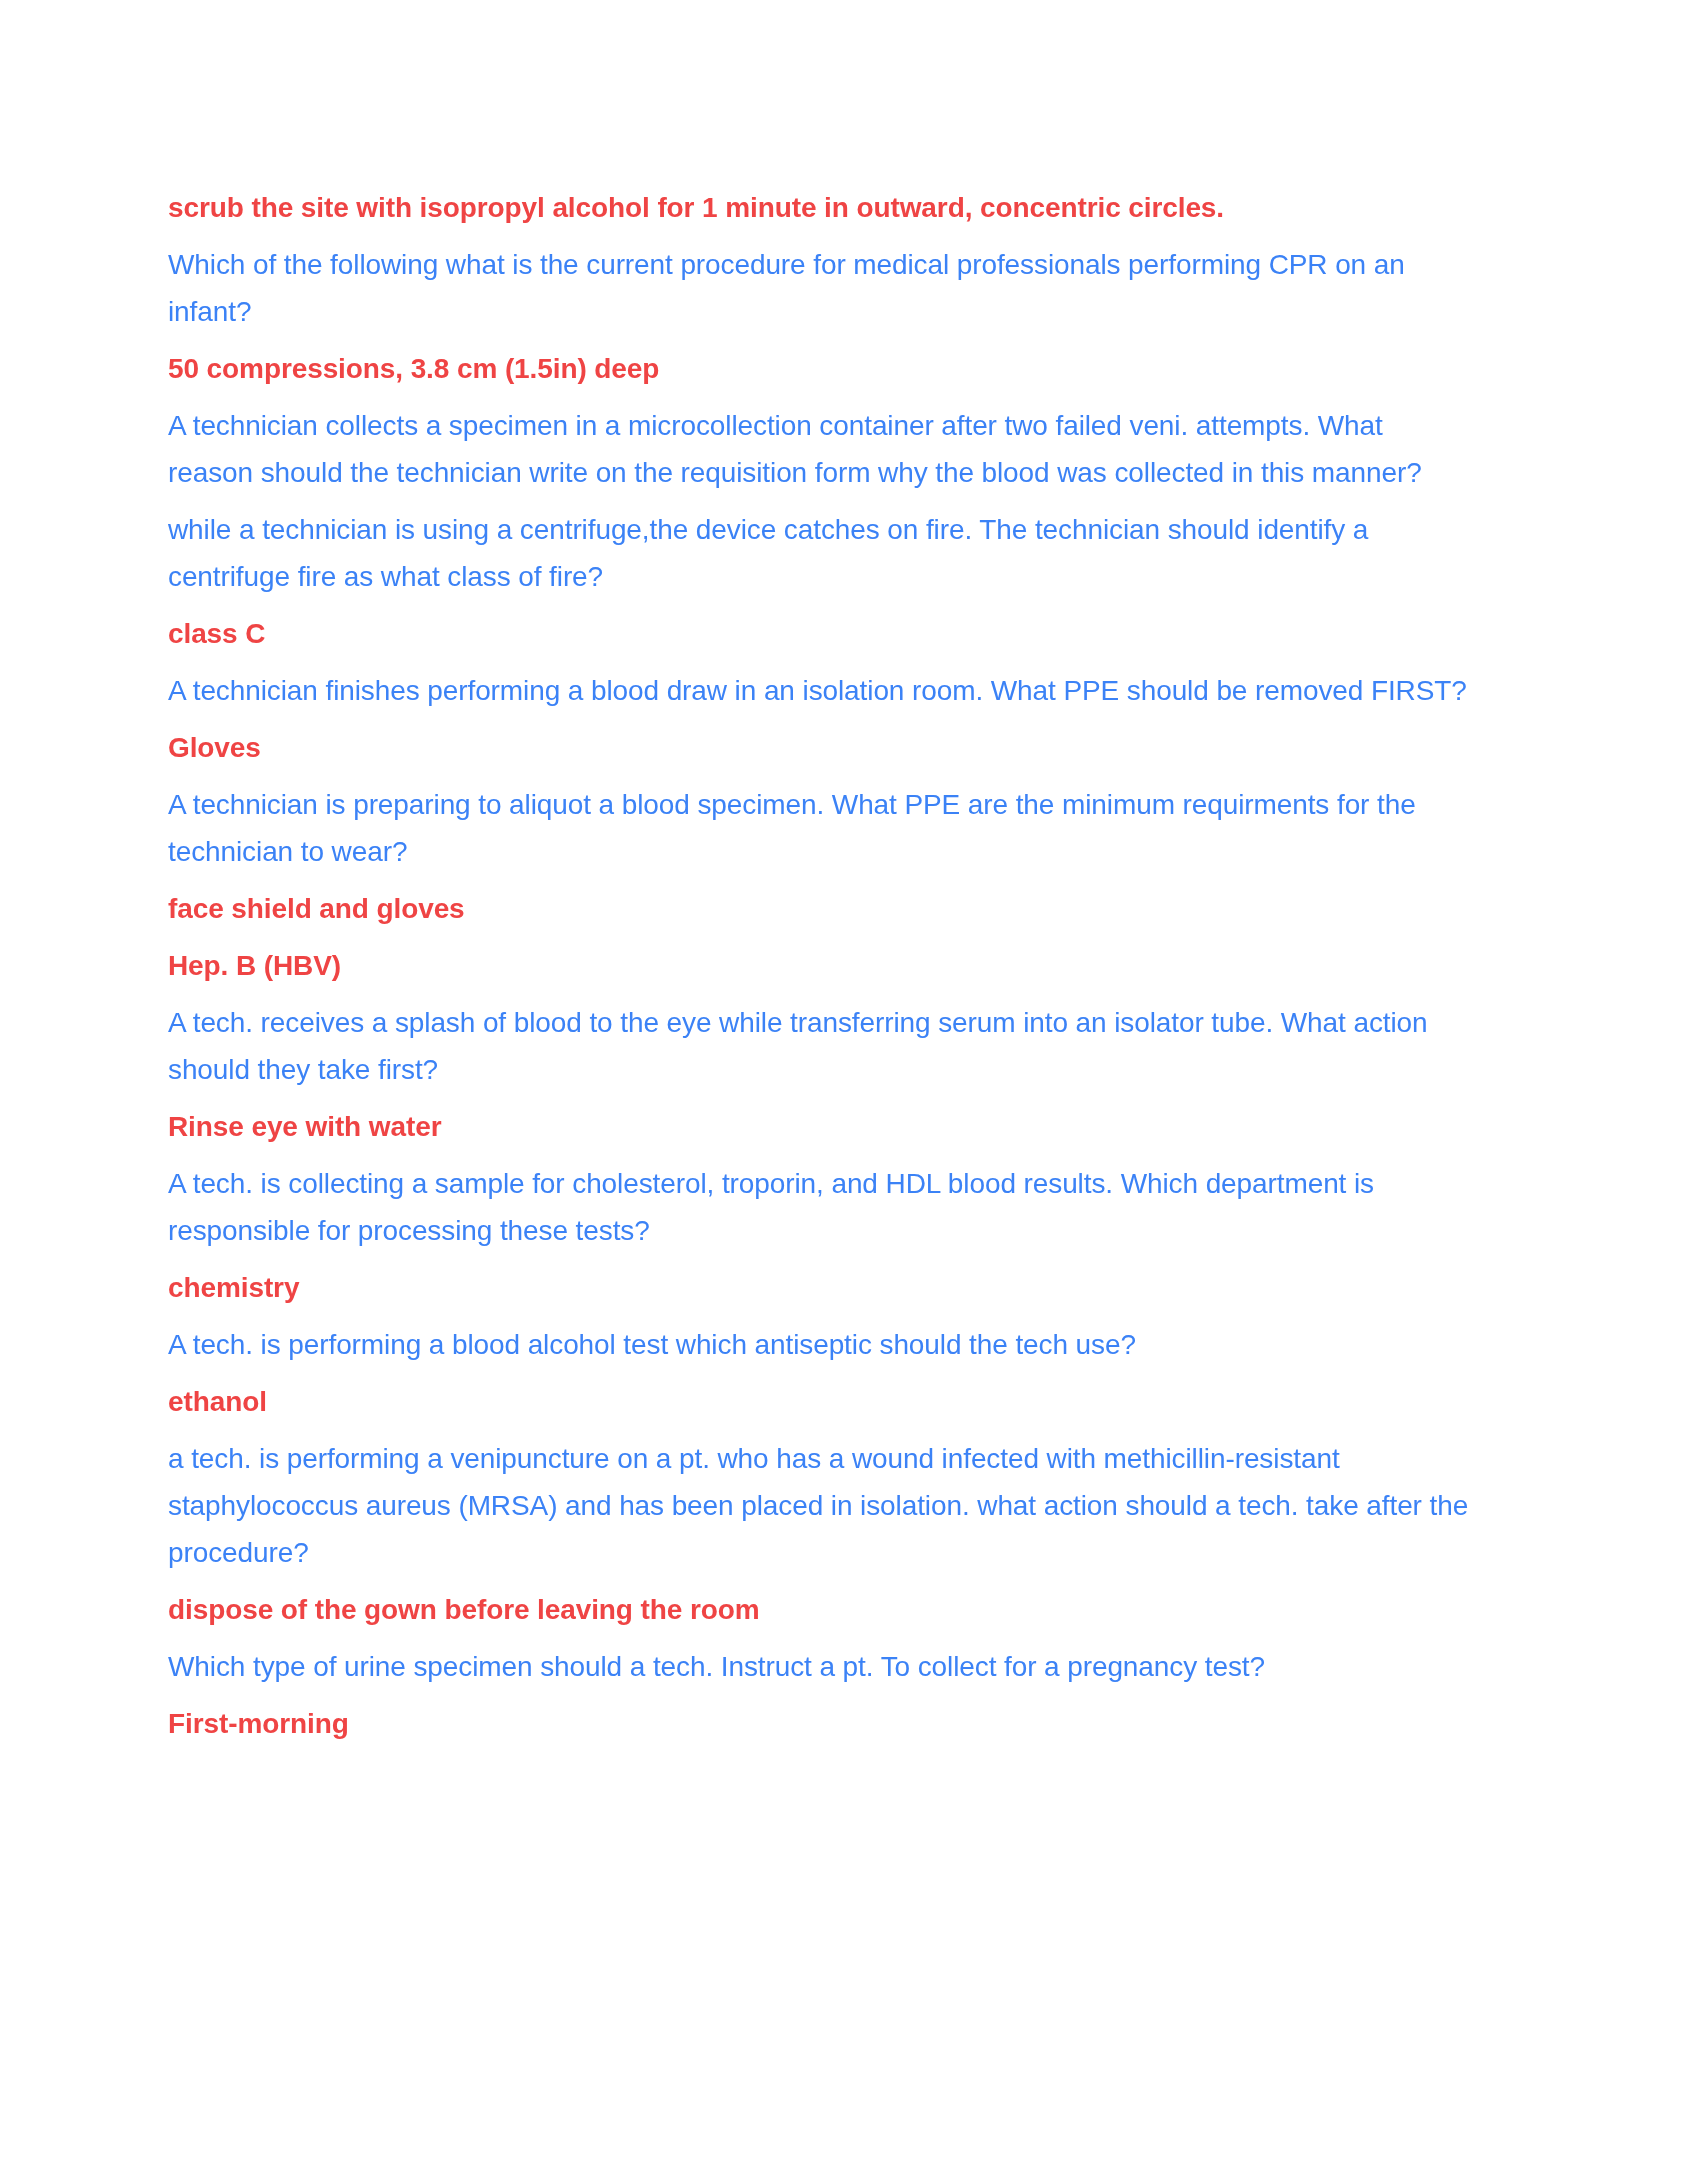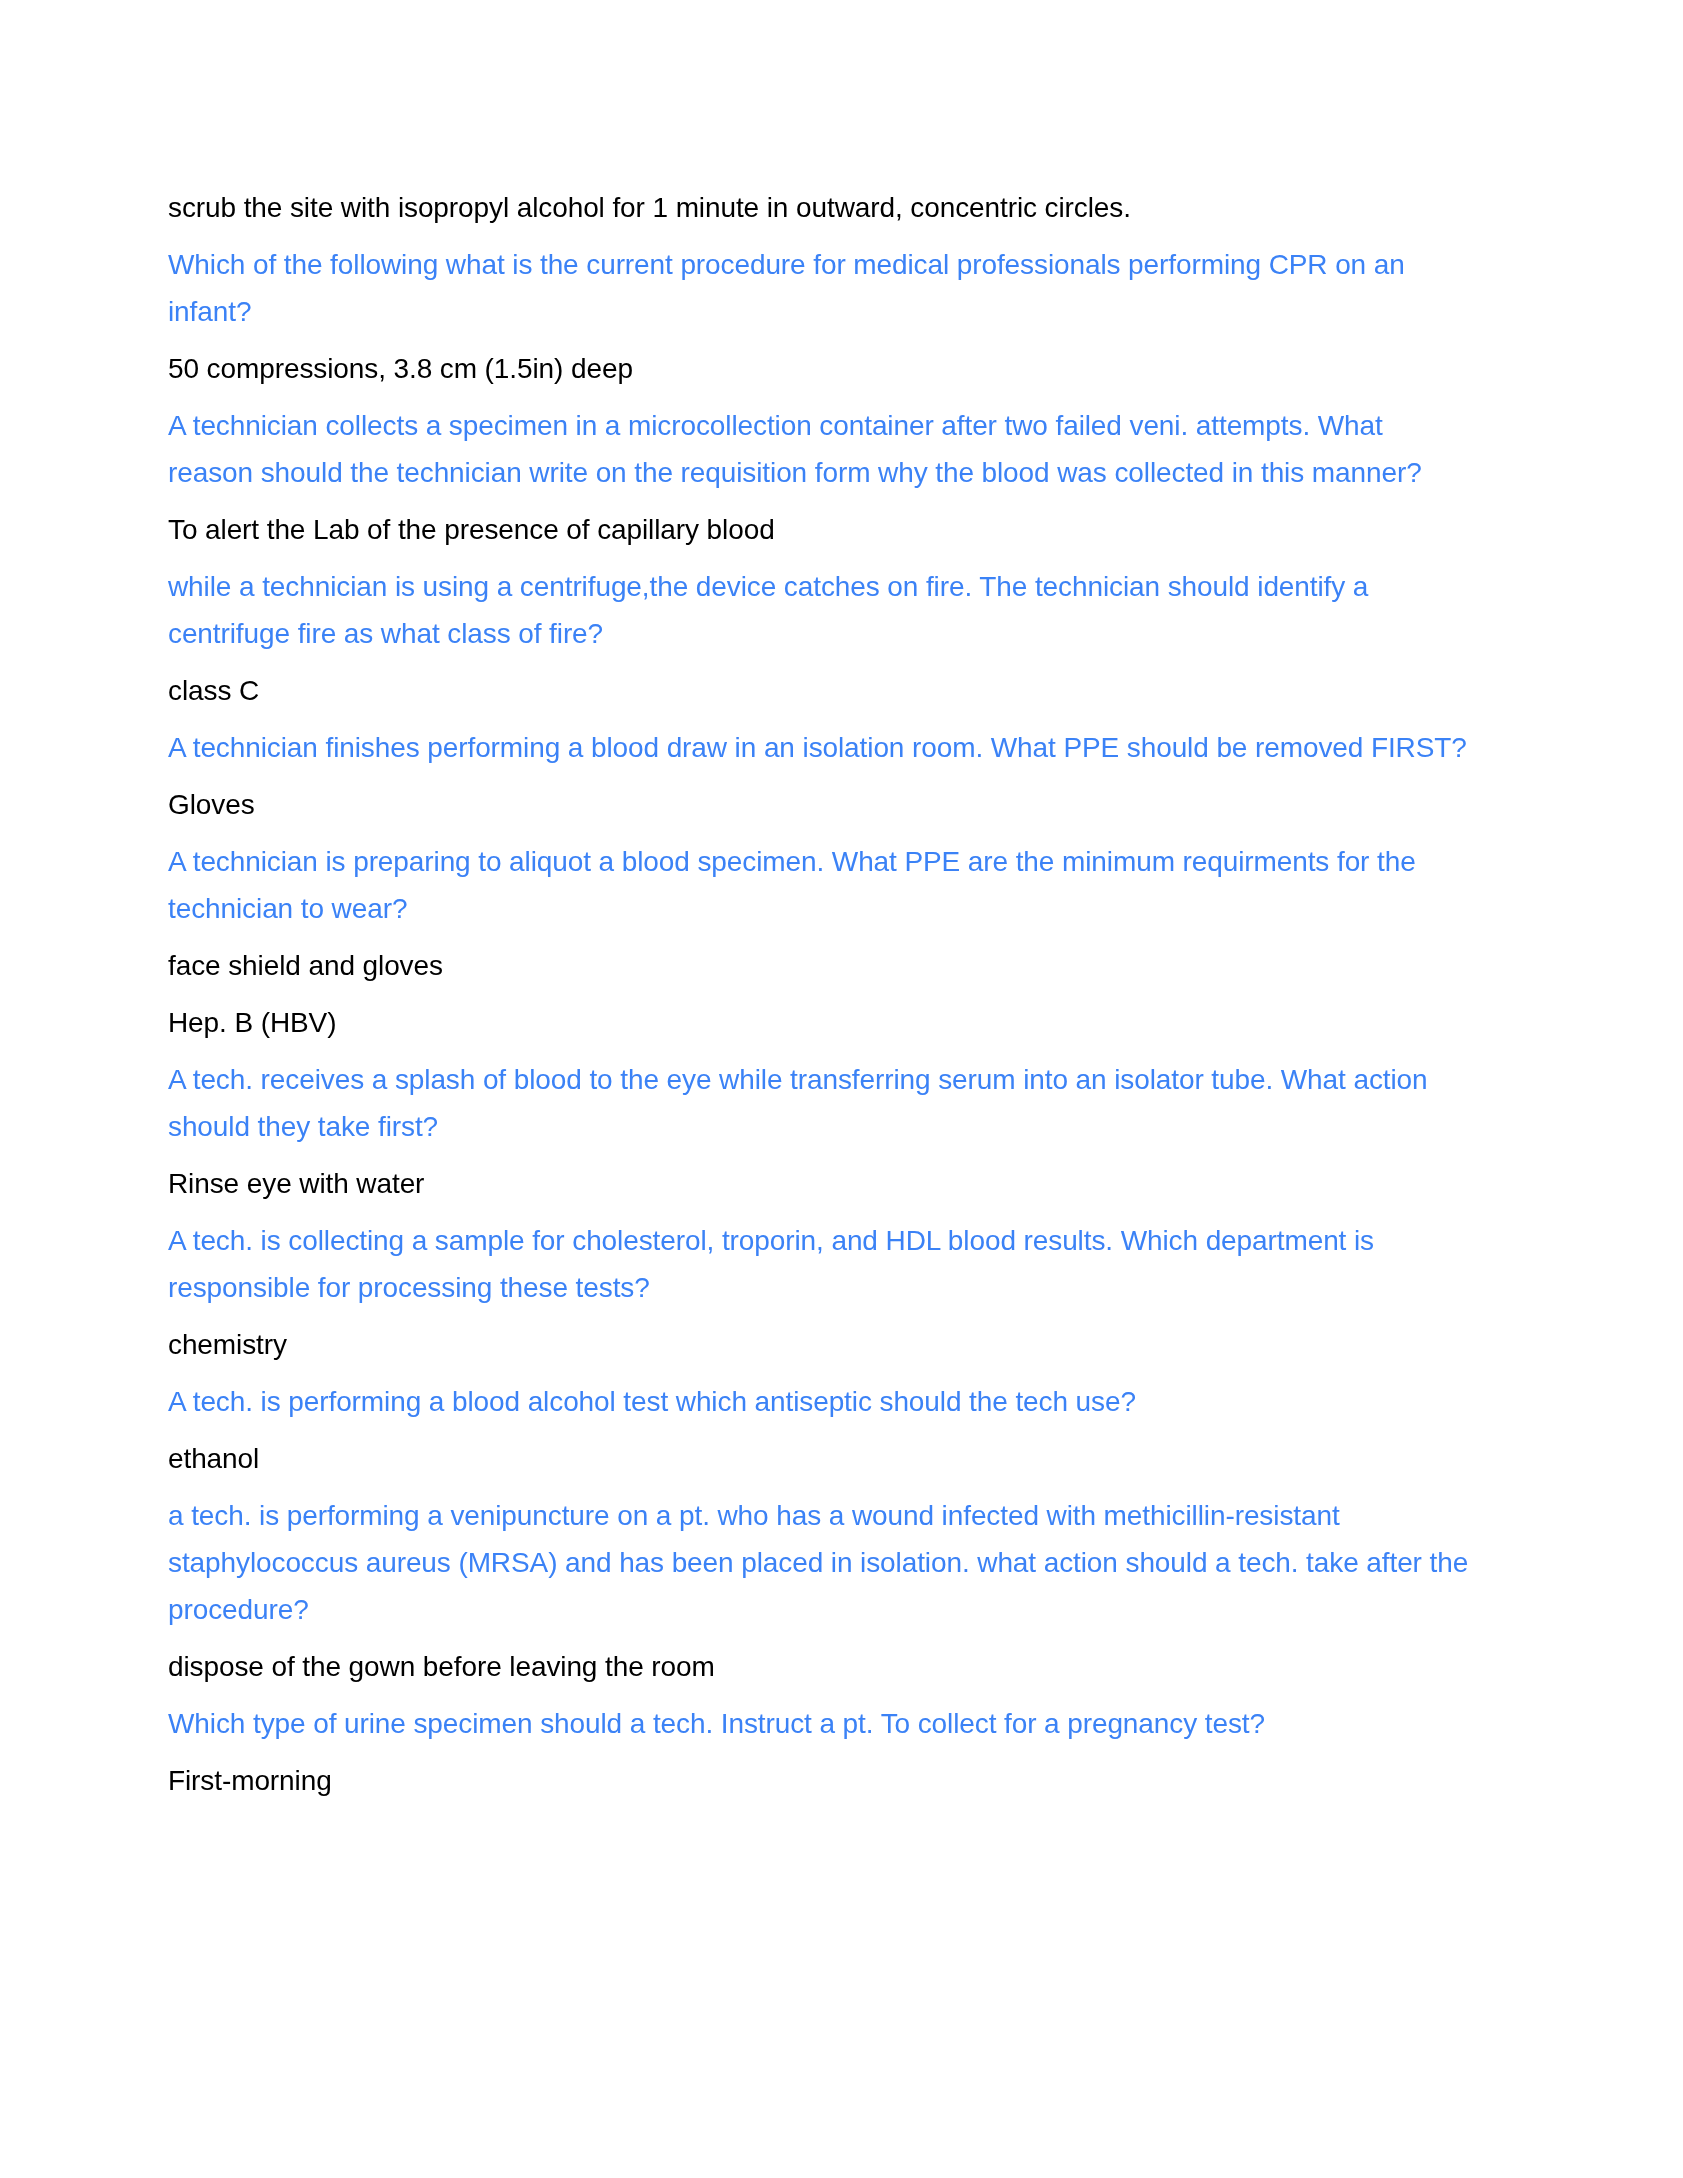--- a/index.html
+++ b/index.html
@@ -26,36 +26,35 @@
   }
   #content p {
     margin: 0 0 10px 0;
     white-space: pre-line; 
   }
   p.question {
     color: #3b82f6;
     font-weight: 400;
   }
   p.answer {
-    color: #000000;
-    font-weight: 400;
+    color: #ef4444;
+    font-weight: 700;
   }
 </style>
 </head>
 <body>
 
 <div id="page">
   <div id="content">
       <p class="answer">scrub the site with isopropyl alcohol for 1 minute in outward, concentric circles.</p>
       <p class="question">Which of the following what is the current procedure for medical professionals performing CPR on an
 infant?</p>
       <p class="answer">50 compressions, 3.8 cm (1.5in) deep</p>
       <p class="question">A technician collects a specimen in a microcollection container after two failed veni. attempts. What
 reason should the technician write on the requisition form why the blood was collected in this manner?</p>
-      <p class="answer">To alert the Lab of the presence of capillary blood</p>
       <p class="question">while a technician is using a centrifuge,the device catches on fire. The technician should identify a
 centrifuge fire as what class of fire?</p>
       <p class="answer">class C</p>
       <p class="question">A technician finishes performing a blood draw in an isolation room. What PPE should be removed FIRST?</p>
       <p class="answer">Gloves</p>
       <p class="question">A technician is preparing to aliquot a blood specimen. What PPE are the minimum requirments for the
 technician to wear?</p>
       <p class="answer">face shield and gloves</p>
       <p class="answer">Hep. B (HBV)</p>
       <p class="question">A tech. receives a splash of blood to the eye while transferring serum into an isolator tube. What action

